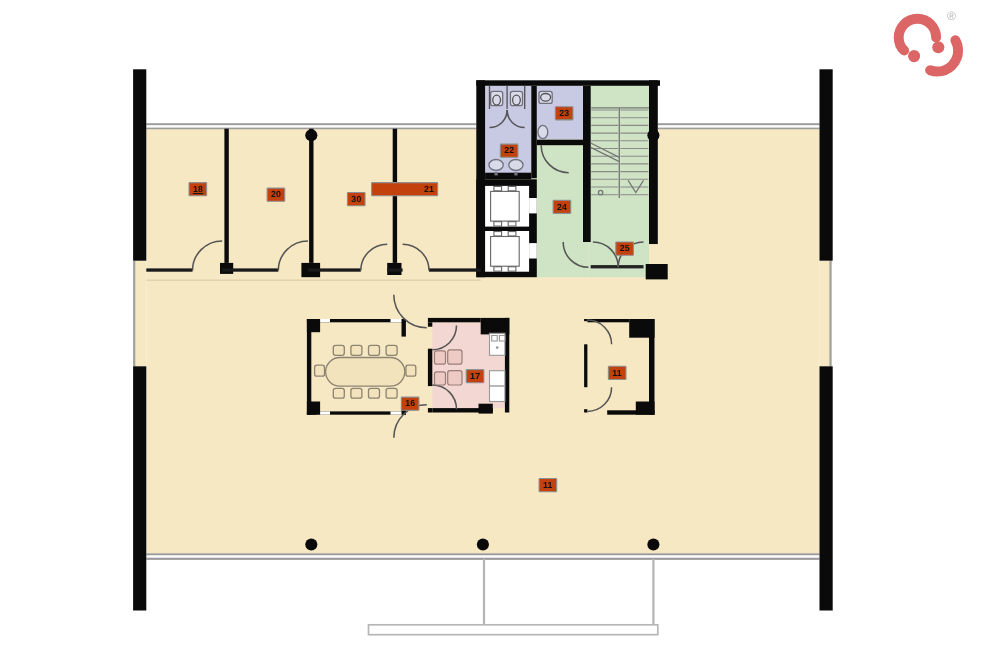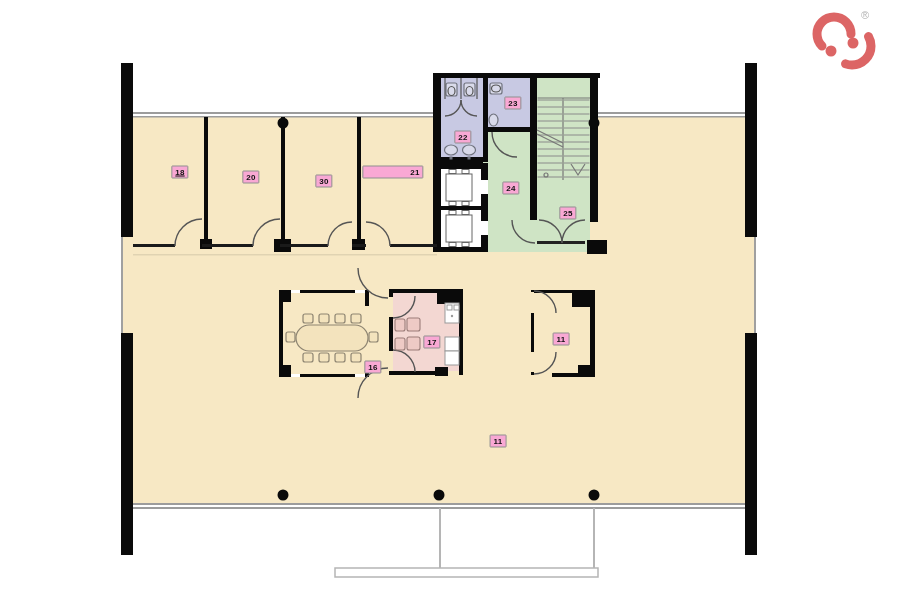--- a/index.html
+++ b/index.html
@@ -13,21 +13,21 @@
   .stair{stroke:#8a8a8a;stroke-width:1;fill:none;}
   .stair2{stroke:#777;stroke-width:1.2;fill:none;}
   .fix {stroke:#70737e;stroke-width:1.2;fill:#d9daea;}
   .fixline{stroke:#555;stroke-width:1.2;fill:none;}
   .furn16{stroke:#8d8471;stroke-width:1.2;fill:#f3e3bd;}
   .furn15{stroke:#9b7d79;stroke-width:1.1;fill:#eecac5;}
   .counter{stroke:#999;stroke-width:1;fill:#ffffff;}
   .cab{stroke:#666;stroke-width:1;fill:none;}
   .badge{
     position:absolute;transform:translate(-50%,-50%);
-    background:#f9a8d4;border:1px solid #8f8f8f;border-radius:1px;
+    background:#c2410c;border:1px solid #8f8f8f;border-radius:1px;
     font-size:8px;font-weight:bold;color:#111;line-height:1;
     padding:1.5px 3px;letter-spacing:0.2px;
   }
   .regmark{position:absolute;left:861px;top:9px;font-size:11px;color:#b3b3b3;}
   .logo-arc{fill:none;stroke:var(--logo,#dc6565);stroke-width:9;stroke-linecap:round;}
   .logo-dot{fill:var(--logo,#dc6565);}
 </style>
 </head>
 <body>
 
@@ -237,25 +237,25 @@
     </g>
   </svg>
 
   <div class="badge" style="left:498px;top:441px;">11</div>
   <div class="badge" style="left:432px;top:342px;">17</div>
   <div class="badge" style="left:337px;top:367px;margin-left:36px;">16</div>
   <div class="badge" style="left:561px;top:339px;">11</div>
   <div class="badge" style="left:180px;top:172px;text-decoration:underline;">18</div>
   <div class="badge" style="left:251px;top:177px;">20</div>
   <div class="badge" style="left:324px;top:181px;">30</div>
-  <div class="badge" style="left:393px;top:172px;padding-left:47px;">21</div>
+  <div class="badge" style="left:368px;top:172px;padding-left:47px;">21</div>
   <div class="badge" style="left:463px;top:137px;">22</div>
   <div class="badge" style="left:513px;top:103px;">23</div>
   <div class="badge" style="left:511px;top:188px;">24</div>
-  <div class="badge" style="left:568px;top:213px;">25</div>
+  <div class="badge" style="left:568px;top:226px;">25</div>
 
   <svg style="position:absolute;left:806px;top:8px;" width="74" height="66" viewBox="0 0 74 66">
     <circle class="logo-arc" cx="28" cy="26" r="17" pathLength="360" stroke-dasharray="225 135" stroke-dashoffset="-135"></circle>
     <circle class="logo-arc" cx="46" cy="38" r="19" pathLength="360" stroke-dasharray="140 220" stroke-dashoffset="-330"></circle>
     <circle class="logo-dot" cx="25" cy="43" r="5.5"></circle>
     <circle class="logo-dot" cx="47" cy="35" r="5.5"></circle>
   </svg>
   <span class="regmark">®</span>
 
 </div>

